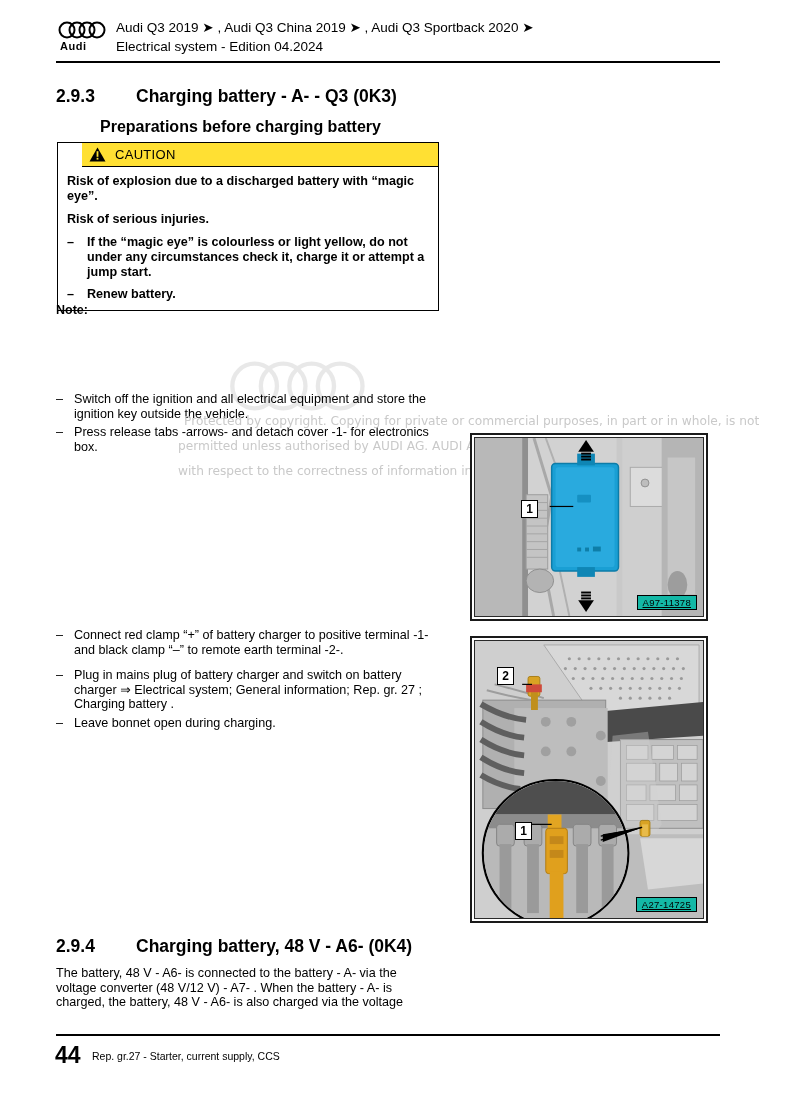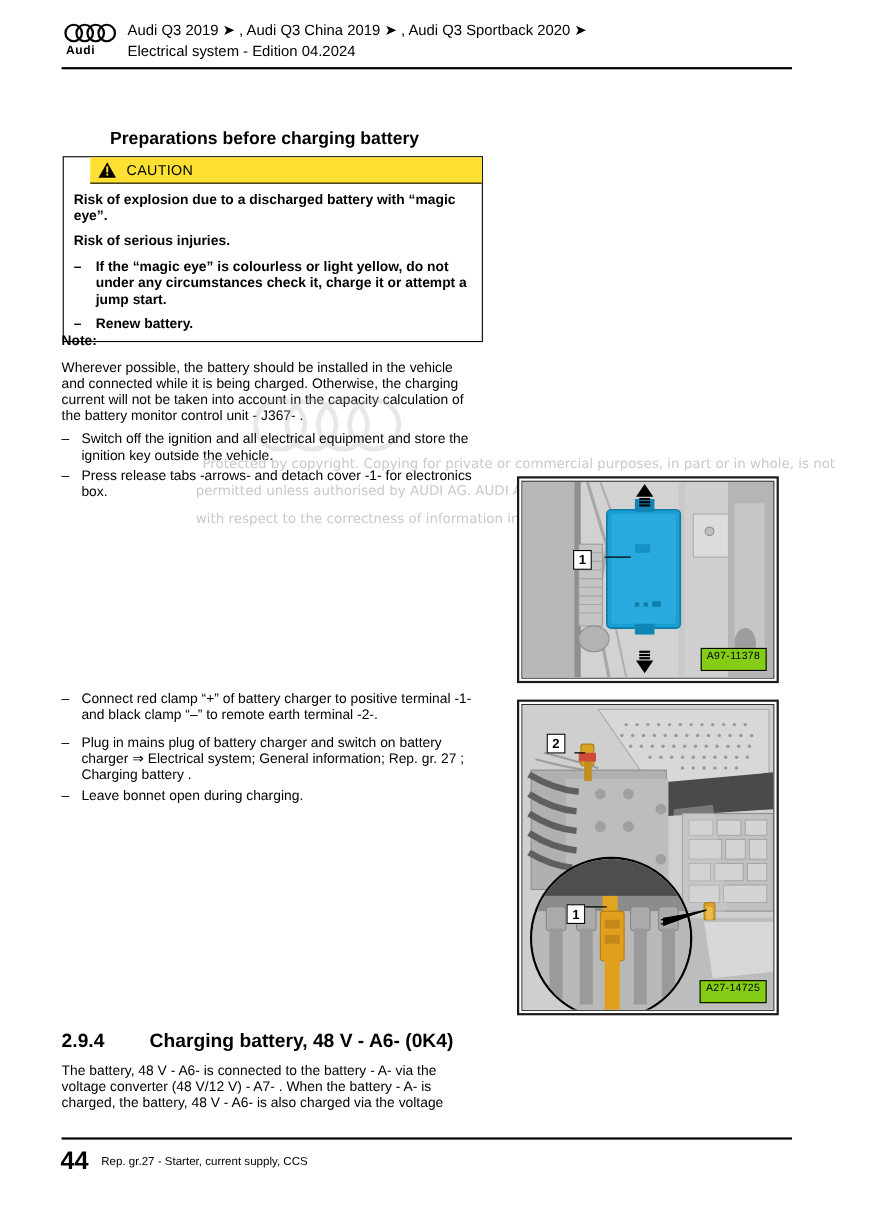--- a/index.html
+++ b/index.html
@@ -183,26 +183,27 @@
     width: 100%;
     height: 100%;
     overflow: hidden;
     border: 1px solid #2a2a2a;
     box-sizing: border-box;
   }
   .fig-code {
     position: absolute;
     right: 6px;
     bottom: 6px;
-    background: #84cc16;
+    background: #14b8a6;
     border: 1px solid #000;
     font-size: 9.5px;
-    padding: 1px 5px 7px 5px;
+    padding: 1px 5px 1px 5px;
     letter-spacing: 0.3px;
     font-family: "Liberation Sans", sans-serif;
+    text-decoration: underline;
   }
   .callout {
     position: absolute;
     background: #ffffff;
     border: 1px solid #000;
     font-size: 12px;
     font-weight: bold;
     width: 15px;
     height: 16px;
     line-height: 16px;
@@ -251,20 +252,23 @@
       </svg>
       <div class="audi-word">Audi</div>
     </div>
     <div class="header-lines">
       <div class="header-line1">Audi Q3 2019 ➤ , Audi Q3 China 2019 ➤ , Audi Q3 Sportback 2020 ➤</div>
       <div class="header-line2">Electrical system - Edition 04.2024</div>
     </div>
   </div>
   <div class="header-rule"></div>
 
+  <div class="sec-heading" style="left:56px; top:86px;">
+    <span class="sec-num">2.9.3</span><span>Charging battery - A- - Q3 (0K3)</span>
+  </div>
 
   <div class="sub-heading" style="left:56px; top:118px;">Preparations before charging battery</div>
 
   <div class="caution-box">
     <div class="caution-head">
       <span class="warn-tri">
         <svg width="17" height="15" viewBox="0 0 17 15">
           <polygon points="8.5,0.5 16.5,14.5 0.5,14.5" fill="#000"></polygon>
           <rect x="7.6" y="4.2" width="1.8" height="5.6" fill="#ffe033"></rect>
           <rect x="7.6" y="10.8" width="1.8" height="1.8" fill="#ffe033"></rect>
@@ -281,21 +285,20 @@
       </div>
       <div class="cb-item">
         <span class="cb-dash">–</span>
         <span class="cb-text">Renew battery.</span>
       </div>
     </div>
   </div>
 
   <div class="note-label" style="left:56px; top:303px;">Note:</div>
 
-  <div class="para" style="left:56px; top:327px; width:378px;">Wherever possible, the battery should be installed in the vehicle and connected while it is being charged. Otherwise, the charging current will not be taken into account in the capacity calculation of the battery monitor control unit - J367- .</div>
 
   <svg class="wm-rings" width="150" height="62" viewBox="0 0 240 100">
     <g fill="none" stroke="#b5b5b5" stroke-width="7">
       <circle cx="42" cy="50" r="36"></circle>
       <circle cx="88" cy="50" r="36"></circle>
       <circle cx="134" cy="50" r="36"></circle>
       <circle cx="180" cy="50" r="36"></circle>
     </g>
   </svg>
 

